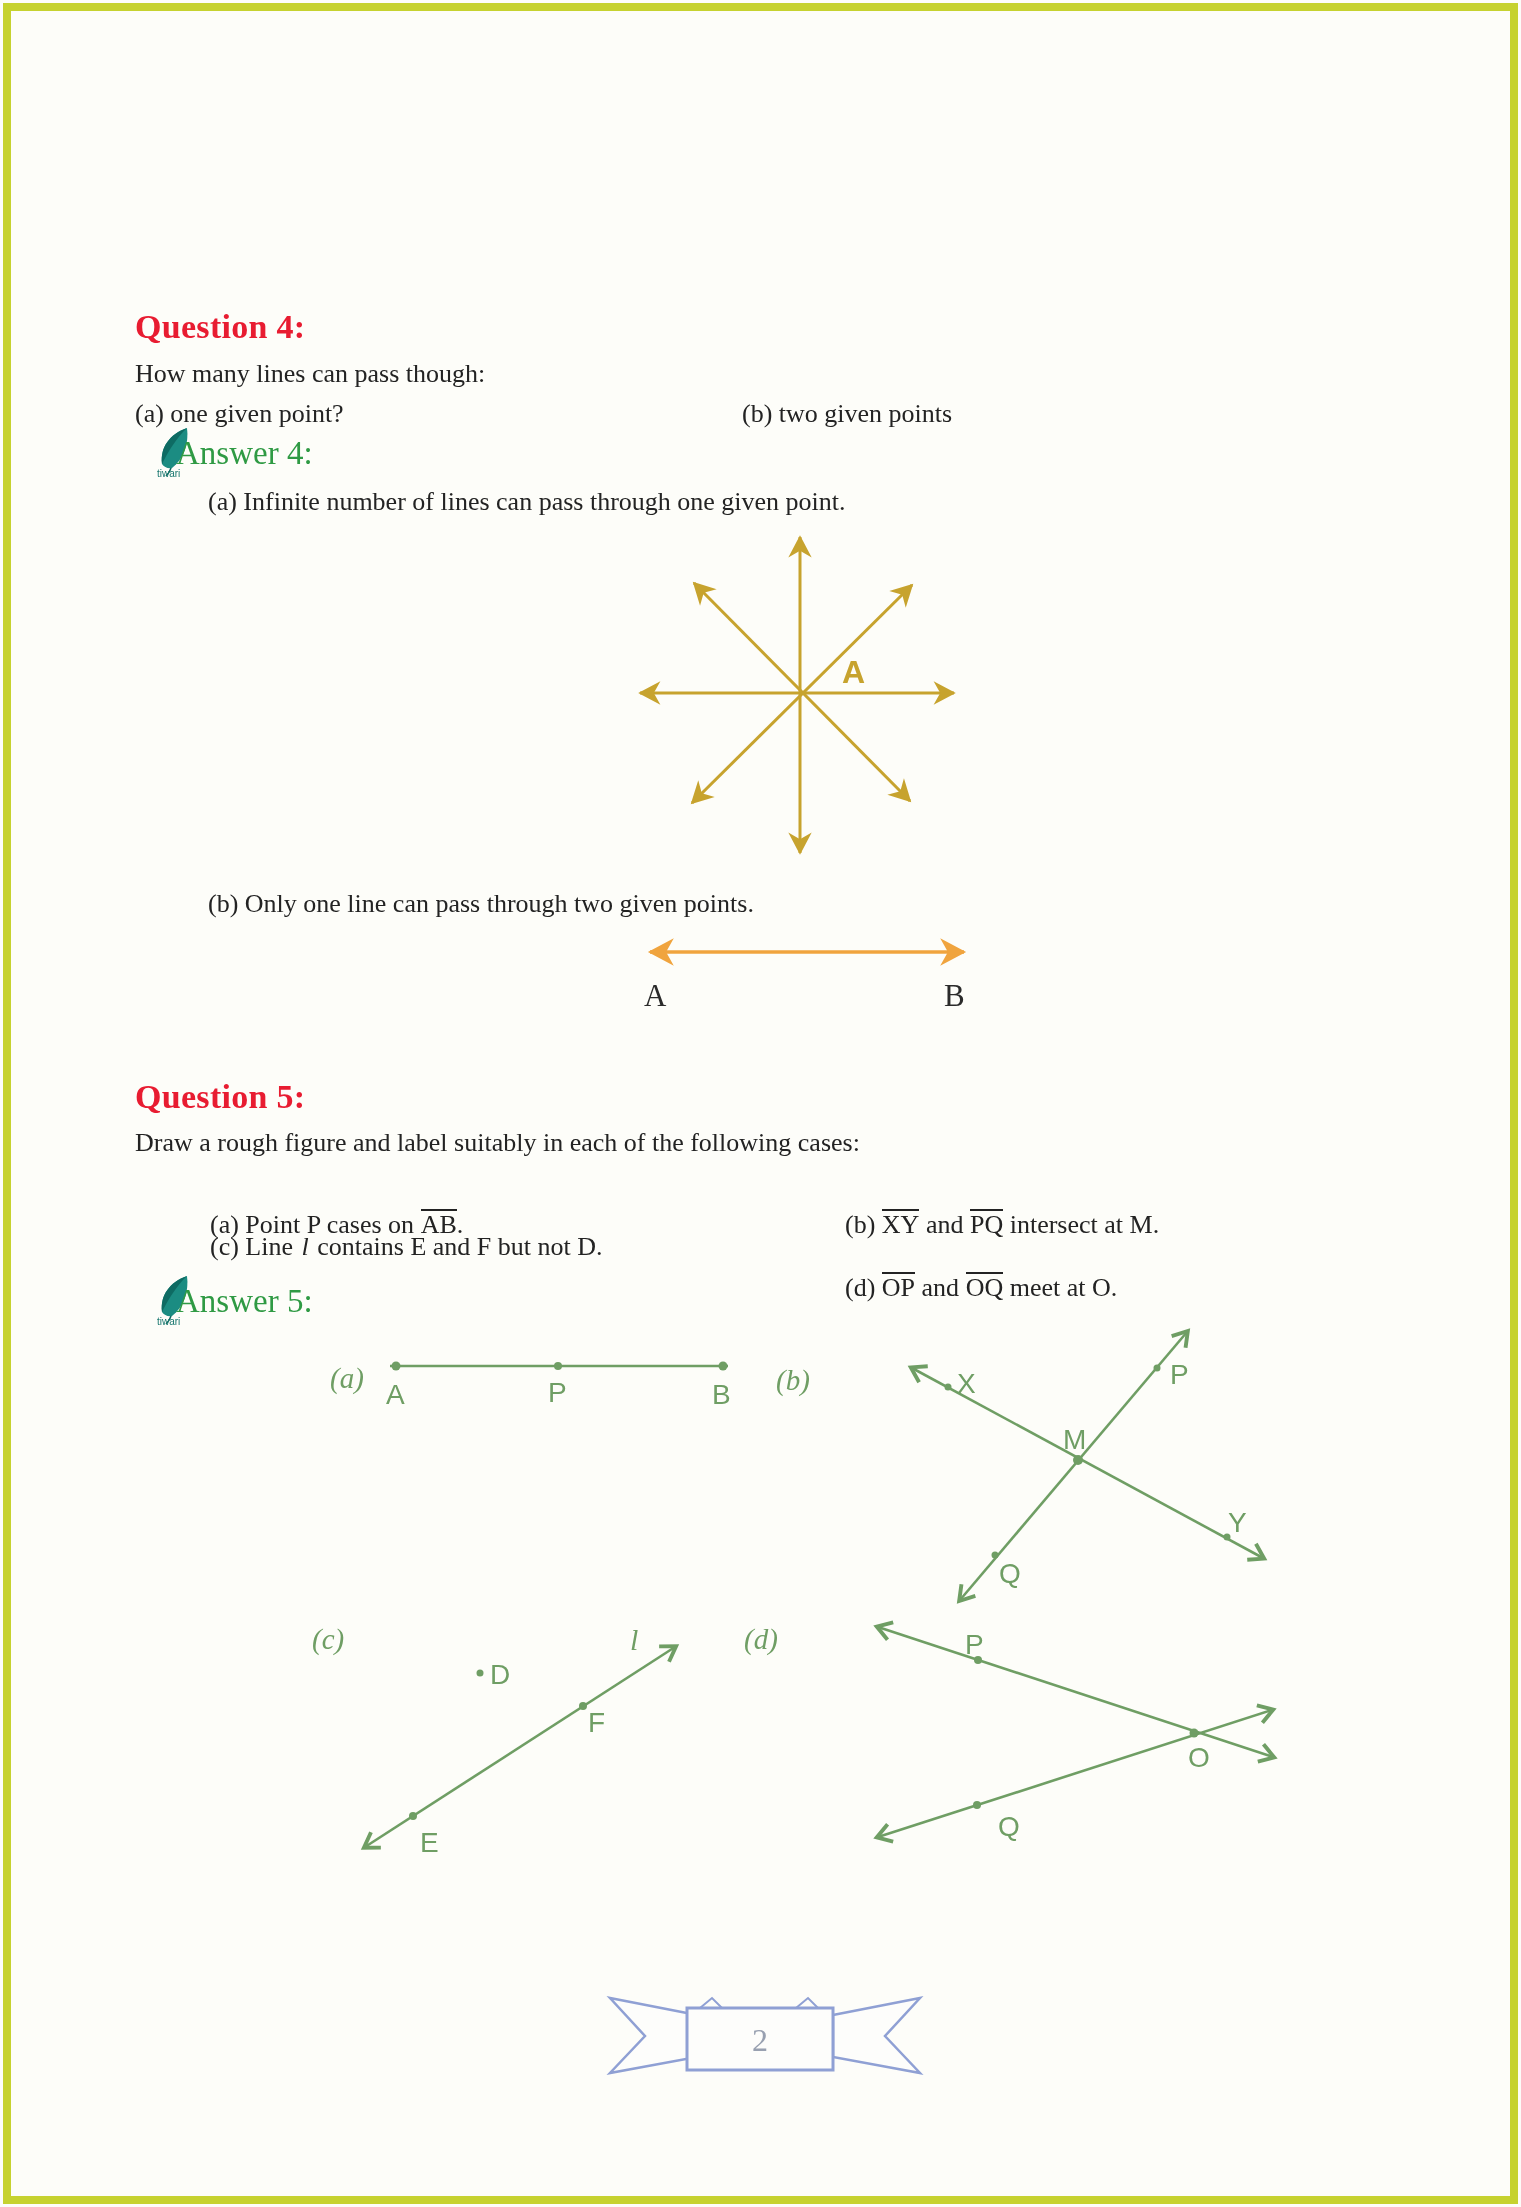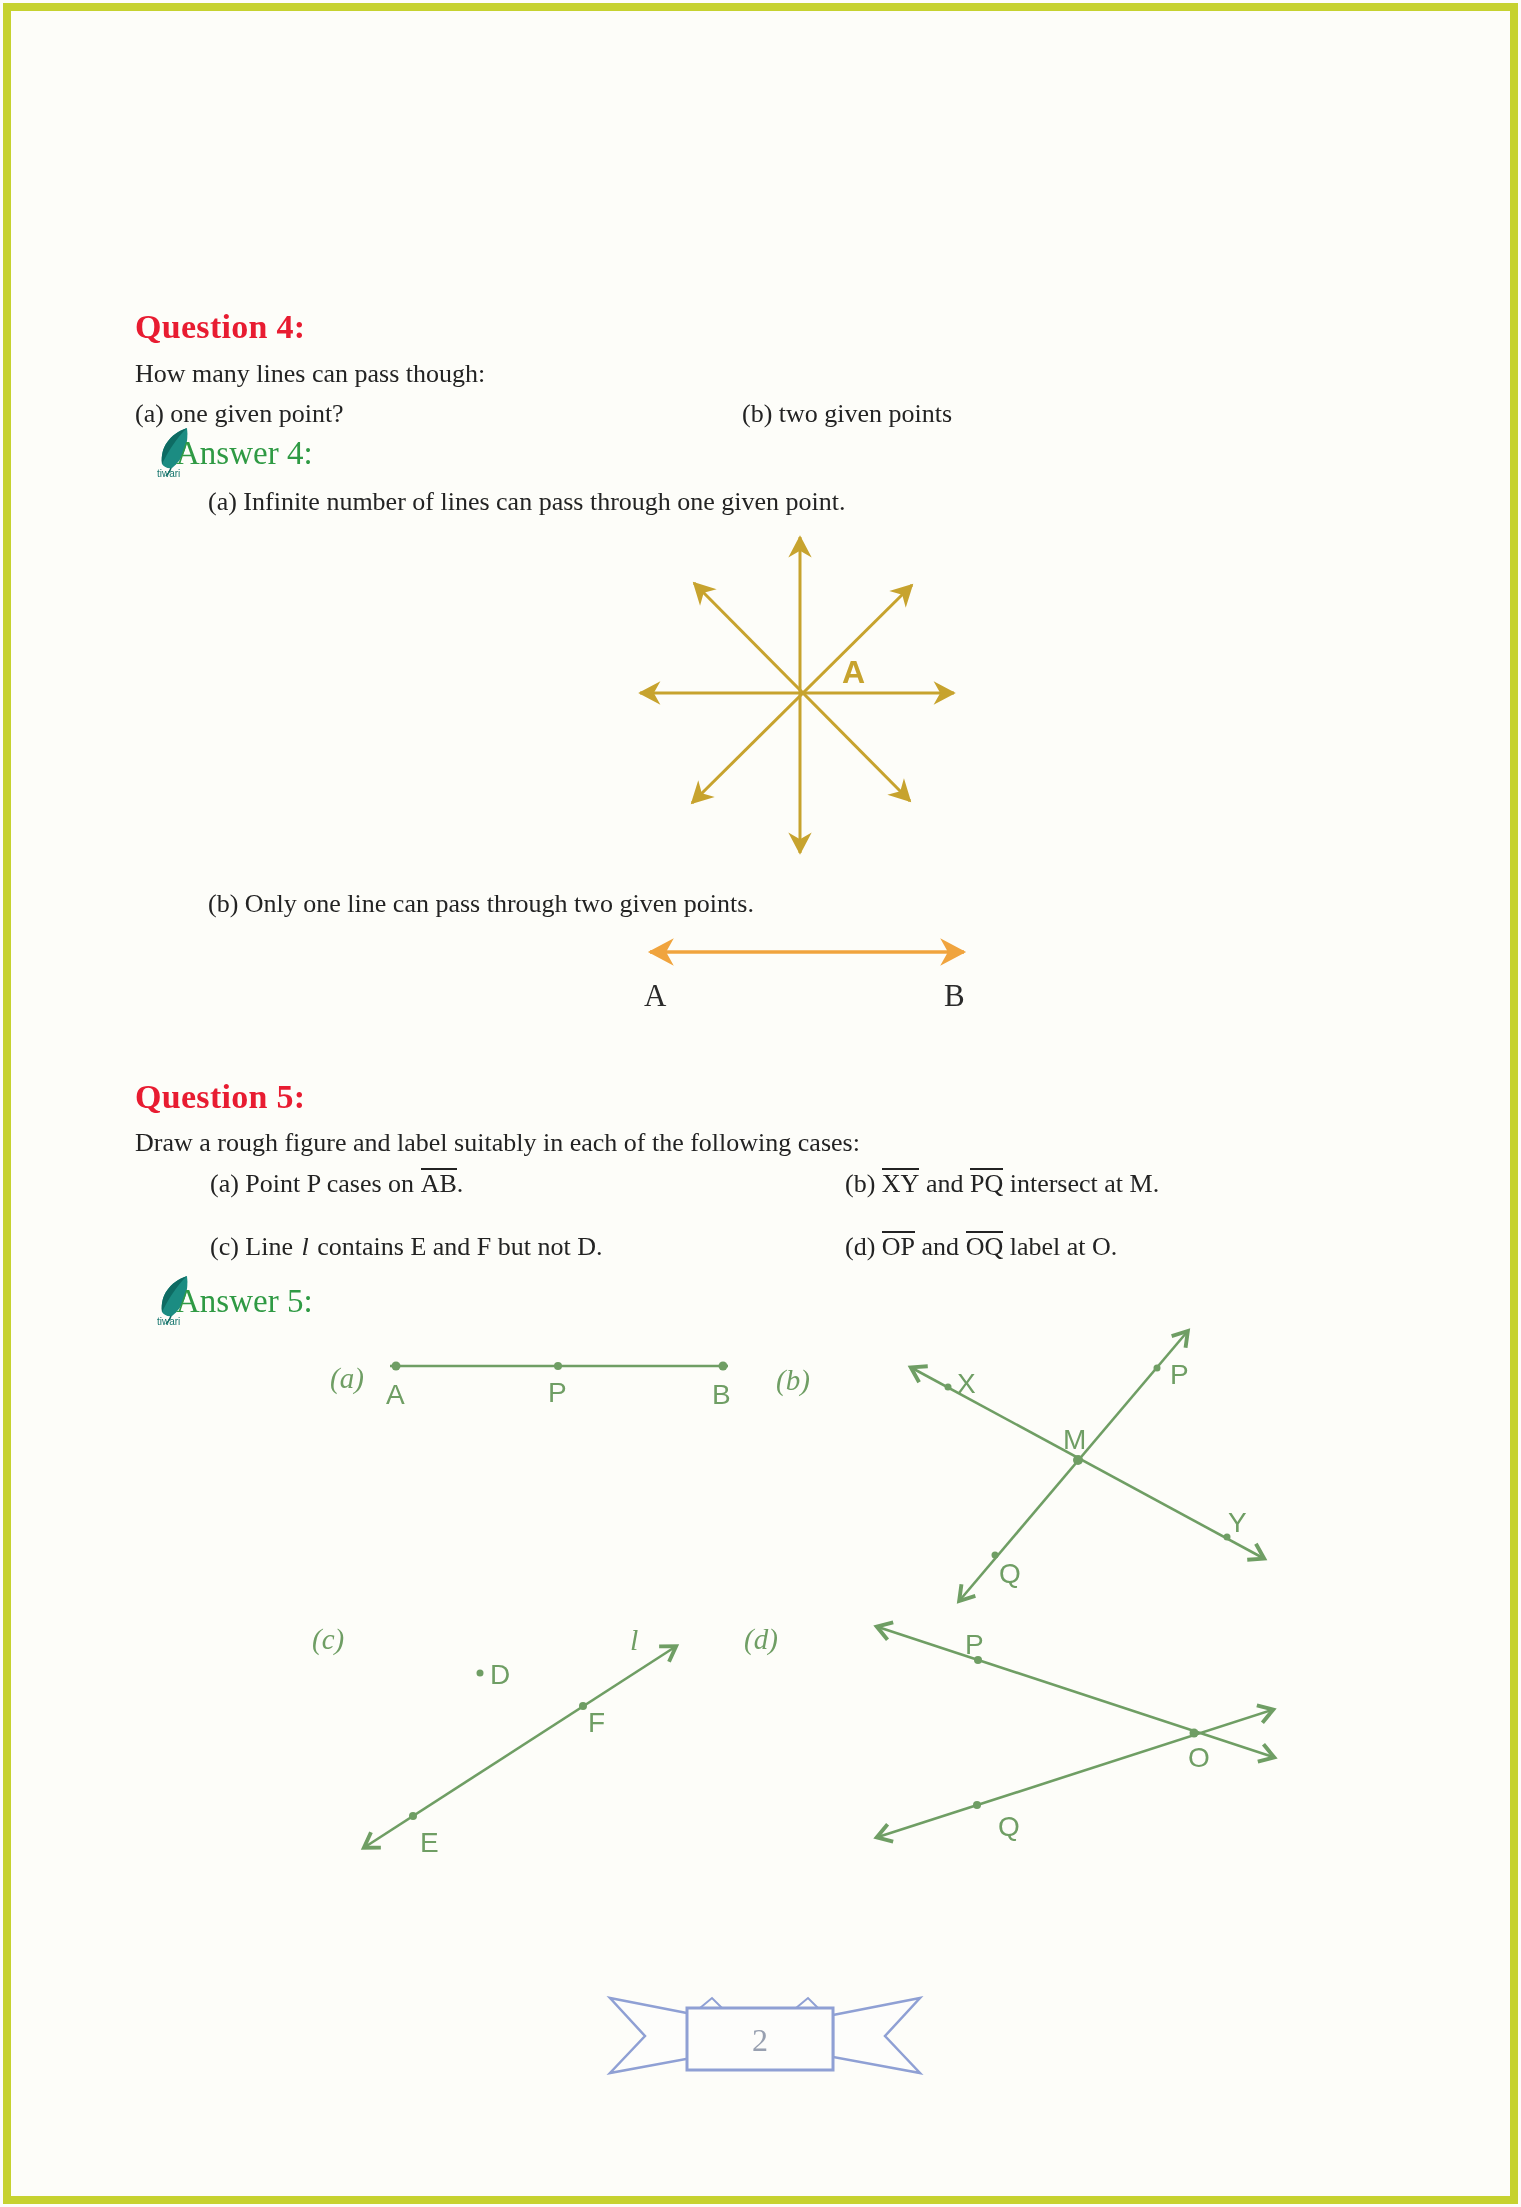--- a/index.html
+++ b/index.html
@@ -4,21 +4,21 @@
 <style>
   html,body{margin:0;padding:0;background:#ffffff;}
   .canvas{position:relative;width:1521px;height:2207px;background:#fdfdf9;overflow:hidden;
           font-family:"Liberation Serif",serif;}
   .border-frame{position:absolute;inset:3px;border:8px solid #c6d22f;pointer-events:none;z-index:5;}
   .abs{position:absolute;}
   .qtitle{font-weight:bold;font-size:34px;line-height:1;color:#e81c31;letter-spacing:0.3px;}
   .anstitle{font-weight:normal;font-size:33px;line-height:1;color:#2f9a44;}
   .body-text{font-size:26px;line-height:1.2;color:#232323;}
   .fig-tag{font-style:italic;font-size:29px;line-height:1;color:#6f9e64;font-family:"Liberation Serif",serif;}
-  .ov{display:inline-block;border-top:2.5px solid #232323;padding-top:1px;line-height:1.02;}
+  .ov{display:inline-block;border-top:2.5px solid #232323;padding-top:1px;line-height:1.02;margin-top:41px;}
   .lsym{font-style:italic;padding:0 2px;}
   .logo-box{width:46px;text-align:left;margin-left:28px;}
   svg{display:block;}
   .svg-sans{font-family:"Liberation Sans",sans-serif;}
   .svg-serif{font-family:"Liberation Serif",serif;}
 </style>
 </head>
 <body>
 
 <div class="canvas">
@@ -74,21 +74,21 @@
   <div class="abs qtitle" style="left:135px;top:1080px">Question 5:</div>
 
   <div class="abs body-text" style="left:135px;top:1127px">Draw a rough figure and label suitably in each of the following cases:</div>
 
   <div class="abs body-text" style="left:210px;top:1168px"><span>(a) Point P cases on </span><span class="ov">AB</span><span>.</span></div>
 
   <div class="abs body-text" style="left:845px;top:1168px"><span>(b) </span><span class="ov">XY</span><span> and </span><span class="ov">PQ</span><span> intersect at M.</span></div>
 
   <div class="abs body-text" style="left:210px;top:1231px"><span>(c) Line </span><span class="lsym">l</span><span> contains E and F but not D.</span></div>
 
-  <div class="abs body-text" style="left:845px;top:1231px"><span>(d) </span><span class="ov">OP</span><span> and </span><span class="ov">OQ</span><span> label at O.</span></div>
+  <div class="abs body-text" style="left:845px;top:1231px"><span>(d) </span><span class="ov">OP</span><span> and </span><span class="ov">OQ</span><span> meet at O.</span></div>
 
   <div class="abs logo-box" style="left:128px;top:1274px">
     <svg width="44" height="54" viewBox="0 0 44 54">
       <path d="M31,2 C14,8 4,21 6,38 C8,41 12,43 16,42 C28,33 33,17 31,2 Z" fill="#1b8c82"></path>
       <path d="M31,2 C14,8 4,21 6,38 C11,28 20,12 31,2 Z" fill="#0e6b63"></path>
       <path d="M15,42 C14,46 12,48 10,50" stroke="#0e6b63" stroke-width="1.5" fill="none"></path>
       <text x="1" y="51" font-size="10" fill="#15756d" class="svg-sans">tiwari</text>
     </svg>
   </div>
   <div class="abs anstitle" style="left:176px;top:1285px">Answer 5:</div>

